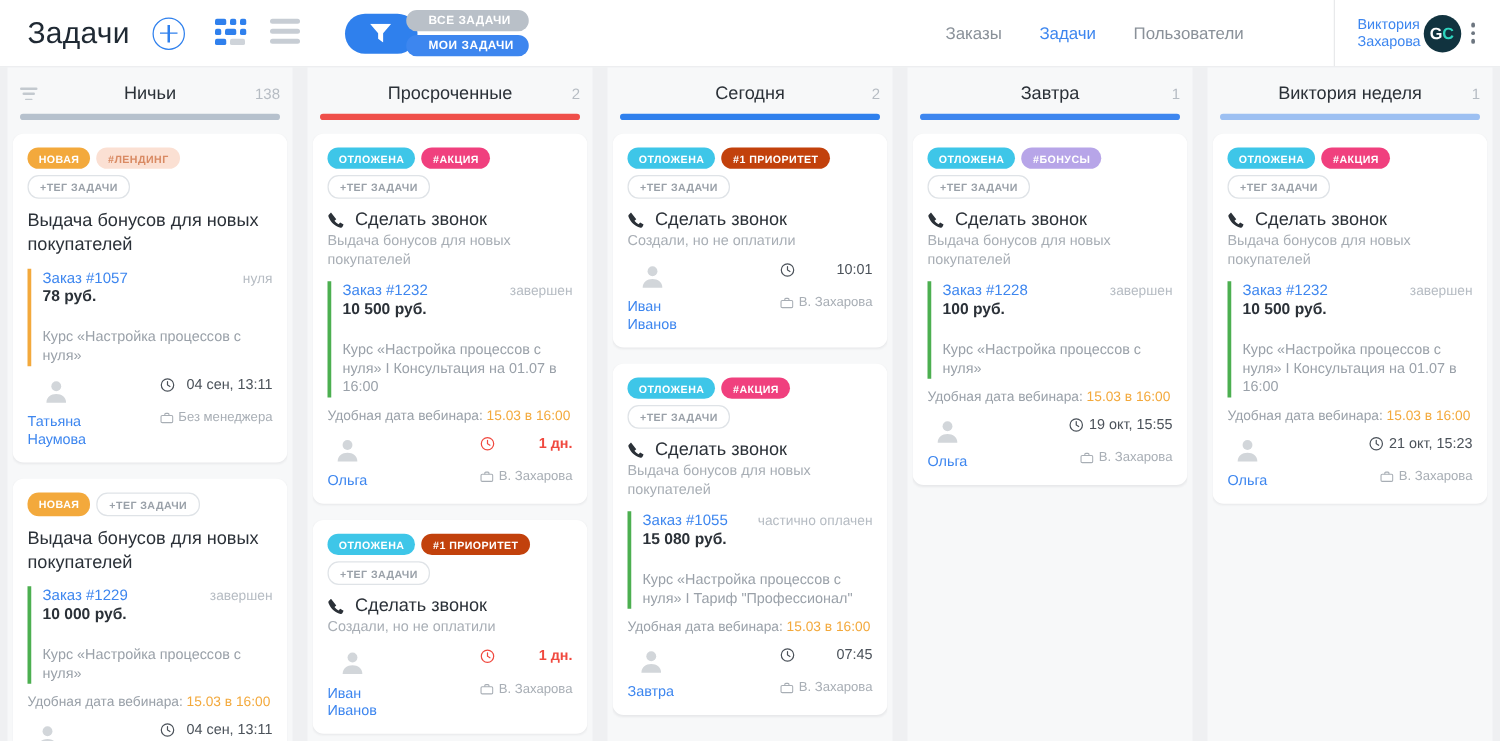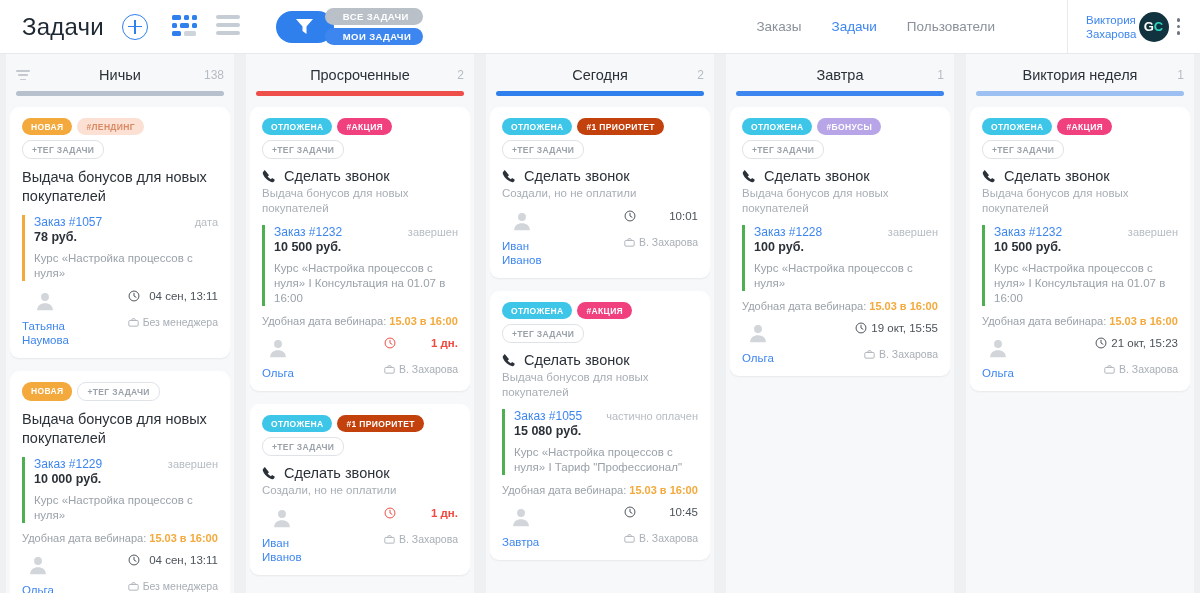--- a/index.html
+++ b/index.html
@@ -120,24 +120,24 @@
   .card-title { font-size: 14.5px; color: #2b3138; line-height: 19px; margin-bottom: 9px; }
   .call-title { display: flex; align-items: center; gap: 8px; font-size: 14.5px; color: #2b3138; margin-bottom: 2px; }
   .call-sub { font-size: 11.5px; color: #a8aeb5; line-height: 15px; margin-bottom: 9px; }
 
   .order { border-left: 3px solid #4caf50; padding-left: 9px; margin-bottom: 9px; }
   .order.orange { border-left-color: #f3a93c; }
   .order-row { display: flex; justify-content: space-between; align-items: baseline; }
   .order-id { font-size: 12px; color: #3d86ef; }
   .order-state { font-size: 11px; color: #b6bcc3; }
   .order-sum { font-size: 12.5px; color: #2b3138; font-weight: bold; margin-top: 1px; }
-  .order-course { font-size: 11.5px; color: #9aa1a9; line-height: 15px; margin-top: 7px; }
+  .order-course { font-size: 11.5px; color: #9aa1a9; line-height: 15px; margin-top: 19px; }
 
   .webinar { font-size: 11px; color: #9aa1a9; margin-bottom: 10px; }
-  .webinar b { color: #f3a93c; font-weight: bold; }
+  .webinar b { color: #f3a93c; font-weight: normal; }
 
   .card-foot { display: flex; align-items: flex-start; justify-content: space-between; }
   .who { display: flex; align-items: center; gap: 7px; flex-direction: column; }
   .who-name { font-size: 11.5px; color: #3d86ef; line-height: 14px; }
   .meta { text-align: right; }
   .meta-time { font-size: 11.5px; color: #4b525a; display: flex; align-items: center; gap: 4px; justify-content: space-between; }
   .meta-time.over { color: #f0493f; font-weight: bold; }
   .meta-mgr { font-size: 10.5px; color: #a8aeb5; display: flex; align-items: center; gap: 4px; justify-content: flex-end; margin-top: 14px; }
   svg { display: block; }
 </style>
@@ -229,21 +229,21 @@
         <div class="card">
             <div class="tags">
               <span class="tag status-new">НОВАЯ</span>
               <span class="tag t-landing">#ЛЕНДИНГ</span>
               <span class="tag t-add">+ТЕГ ЗАДАЧИ</span>
             </div>
             <div class="card-title">Выдача бонусов для новых покупателей</div>
             <div class="order orange">
               <div class="order-row">
                 <span class="order-id">Заказ #1057</span>
-                <span class="order-state">дата</span>
+                <span class="order-state">нуля</span>
               </div>
               <div class="order-sum">78 руб.</div>
               <div class="order-course">Курс «Настройка процессов с нуля»</div>
             </div>
             <div class="card-foot">
               <div class="who">
                 <svg width="22" height="22" viewBox="0 0 24 24">
                   <circle cx="12" cy="7.6" r="4.3" fill="#d2d6da"></circle>
                   <path d="M3.4 22c0-4.8 3.9-7.6 8.6-7.6s8.6 2.8 8.6 7.6z" fill="#d2d6da"></path>
                 </svg>
@@ -499,21 +499,21 @@
                   <path d="M3.4 22c0-4.8 3.9-7.6 8.6-7.6s8.6 2.8 8.6 7.6z" fill="#d2d6da"></path>
                 </svg>
                 <div class="who-name">Завтра</div>
               </div>
               <div class="meta">
                 <div class="meta-time ">
                   <svg width="12" height="12" viewBox="0 0 16 16">
                     <circle cx="8" cy="8" r="6.6" fill="none" stroke="currentColor" stroke-width="1.3"></circle>
                     <path d="M8 4.3V8l2.6 1.6" fill="none" stroke="currentColor" stroke-width="1.3" stroke-linecap="round"></path>
                   </svg>
-                  <span>10:45</span>
+                  <span>07:45</span>
                 </div>
                 <div class="meta-mgr">
                   <svg width="11" height="11" viewBox="0 0 16 16">
                     <rect x="1.2" y="5" width="13.6" height="8.3" rx="1.4" fill="none" stroke="#a8aeb5" stroke-width="1.3"></rect>
                     <path d="M5.6 5V3.6c0-.6.5-1.1 1.1-1.1h2.6c.6 0 1.1.5 1.1 1.1V5" fill="none" stroke="#a8aeb5" stroke-width="1.3"></path>
                   </svg>
                   <span>В. Захарова</span>
                 </div>
               </div>
             </div>

